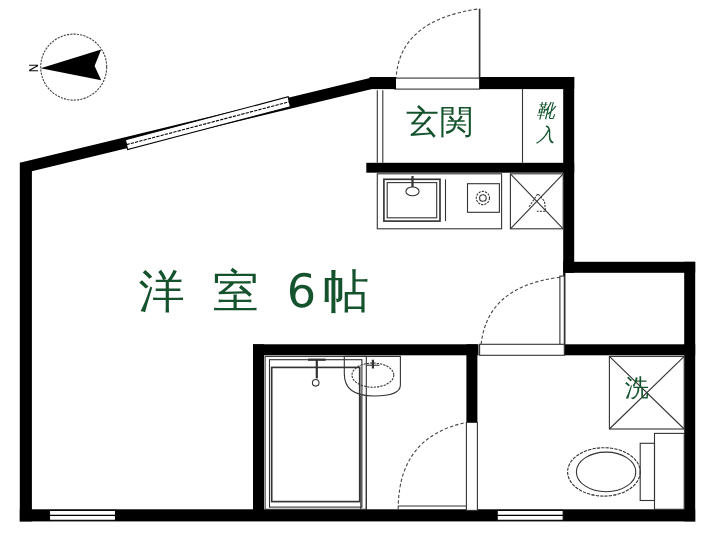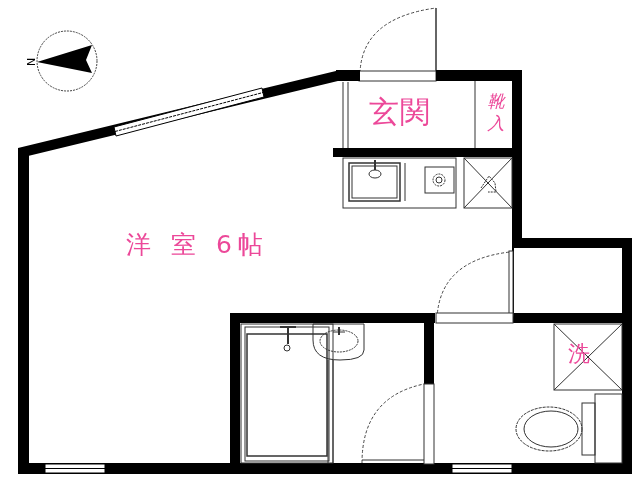--- a/index.html
+++ b/index.html
@@ -1,20 +1,20 @@
 <!DOCTYPE html>
 <html><head>
   <meta charset="utf-8">
   <style>
     html, body { margin: 0; padding: 0; background: #ffffff; }
     body { width: 640px; height: 487px; position: relative; overflow: hidden;
            font-family: "DejaVu Sans", "Liberation Sans", sans-serif; }
     #plan { position: absolute; left: 0; top: 0; }
-    .label { position: absolute; color: #ec4899; white-space: nowrap; line-height: 1; }
-    .room-main { left: 126px; top: 232px; font-size: 25px; letter-spacing: 6px; text-align: center; }
+    .label { position: absolute; color: #14532d; white-space: nowrap; line-height: 1; }
+    .room-main { left: 126px; top: 244px; font-size: 42px; letter-spacing: 6px; text-align: center; }
     .room-entry { left: 369px; top: 97px; font-size: 30px; letter-spacing: 1px; }
     .room-shoe { left: 486px; top: 90px; font-size: 17px; width: 20px; text-align: center; line-height: 22px; white-space: normal; word-break: break-all; font-style: italic; }
     .room-wash { left: 568px; top: 343px; font-size: 22px; }
   </style>
 </head>
 <body>
 
 <svg id="plan" width="640" height="487" viewBox="0 0 640 487">
 
   <g>

